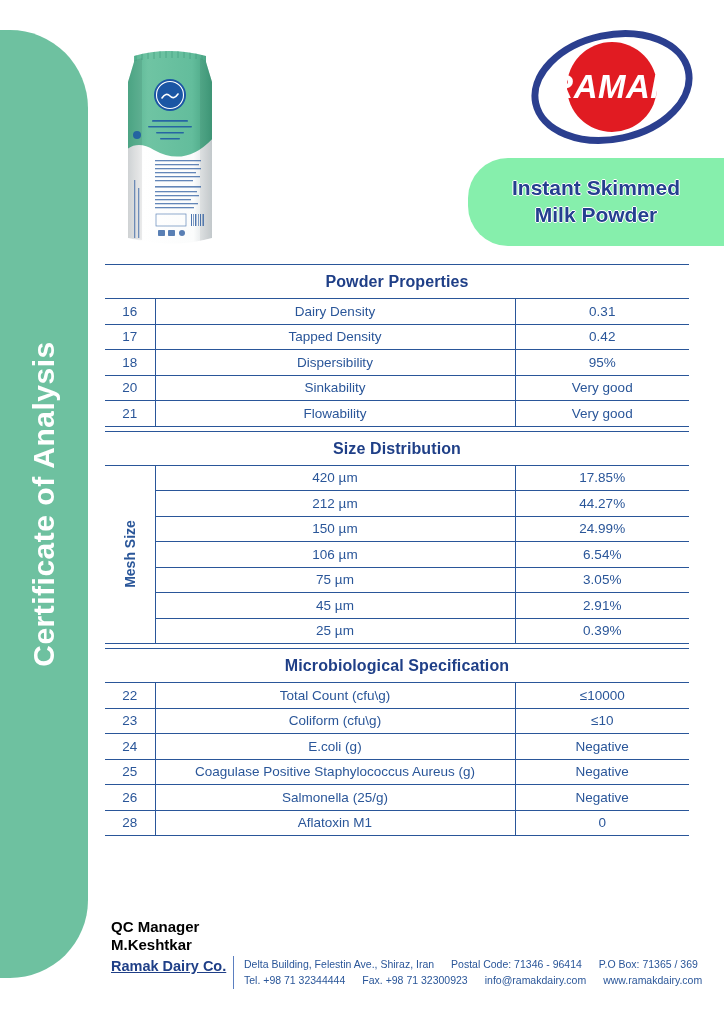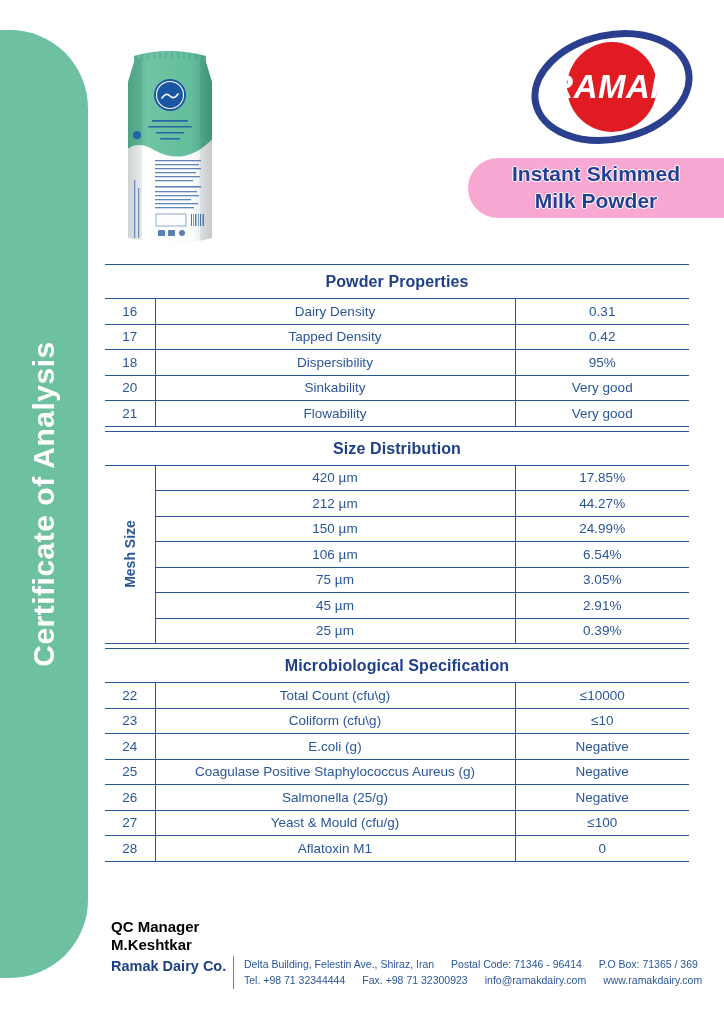--- a/index.html
+++ b/index.html
@@ -62,22 +62,22 @@
     height: 118px;
   }
   .logo-svg { display: block; width: 168px; height: 118px; }
 
   
   #product-banner {
     position: absolute;
     left: 468px;
     top: 158px;
     width: 256px;
-    height: 60px;
-    background: #f9a8d4;
+    height: 88px;
+    background: #86efac;
     border-top-left-radius: 40px;
     border-bottom-left-radius: 40px;
     display: flex;
     flex-direction: column;
     align-items: center;
     justify-content: center;
     gap: 2px;
   }
   .banner-line {
     color: #243f8f;
@@ -176,20 +176,21 @@
   .signer-role, .signer-name {
     color: #000000;
     font-size: 15px;
     font-weight: bold;
   }
   .company-name {
     color: #1f3f87;
     font-size: 14.5px;
     font-weight: bold;
     margin-top: 4px;
+    text-decoration: underline;
   }
   #contact-block {
     position: absolute;
     left: 122px;
     top: 38px;
     border-left: 1.3px solid #5b7fc0;
     padding-left: 10px;
     line-height: 1.55;
   }
   .contact-line {
@@ -413,25 +414,20 @@
               <td class="col-idx">25</td>
               <td class="col-name">Coagulase Positive Staphylococcus Aureus (g)</td>
               <td class="col-val">Negative</td>
             </tr>
             <tr>
               <td class="col-idx">26</td>
               <td class="col-name">Salmonella (25/g)</td>
               <td class="col-val">Negative</td>
             </tr>
             <tr>
-              <td class="col-idx">27</td>
-              <td class="col-name">Yeast &amp; Mould (cfu/g)</td>
-              <td class="col-val">≤100</td>
-            </tr>
-            <tr>
               <td class="col-idx">28</td>
               <td class="col-name">Aflatoxin M1</td>
               <td class="col-val">0</td>
             </tr>
           </tbody>
         </table>
       </div>
     </div>
 
   <div id="footer">

